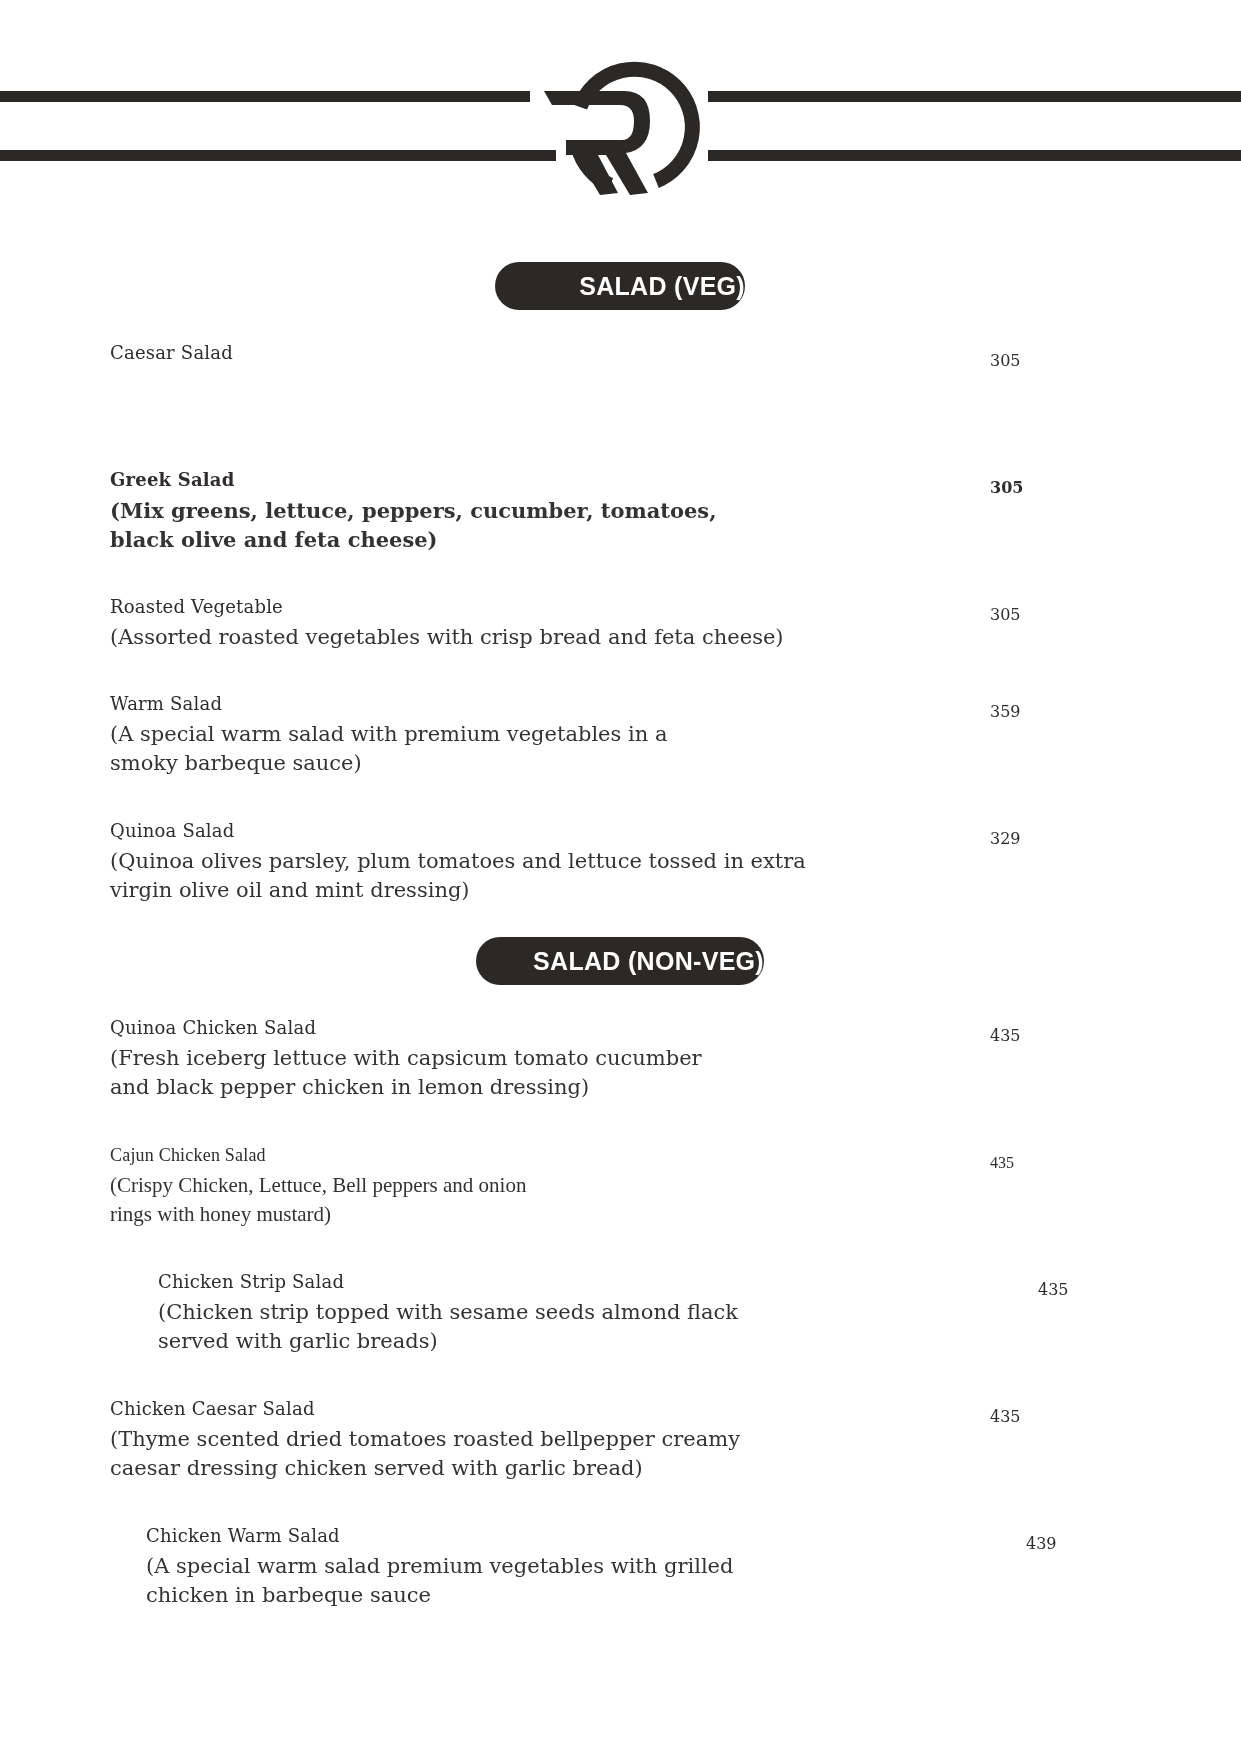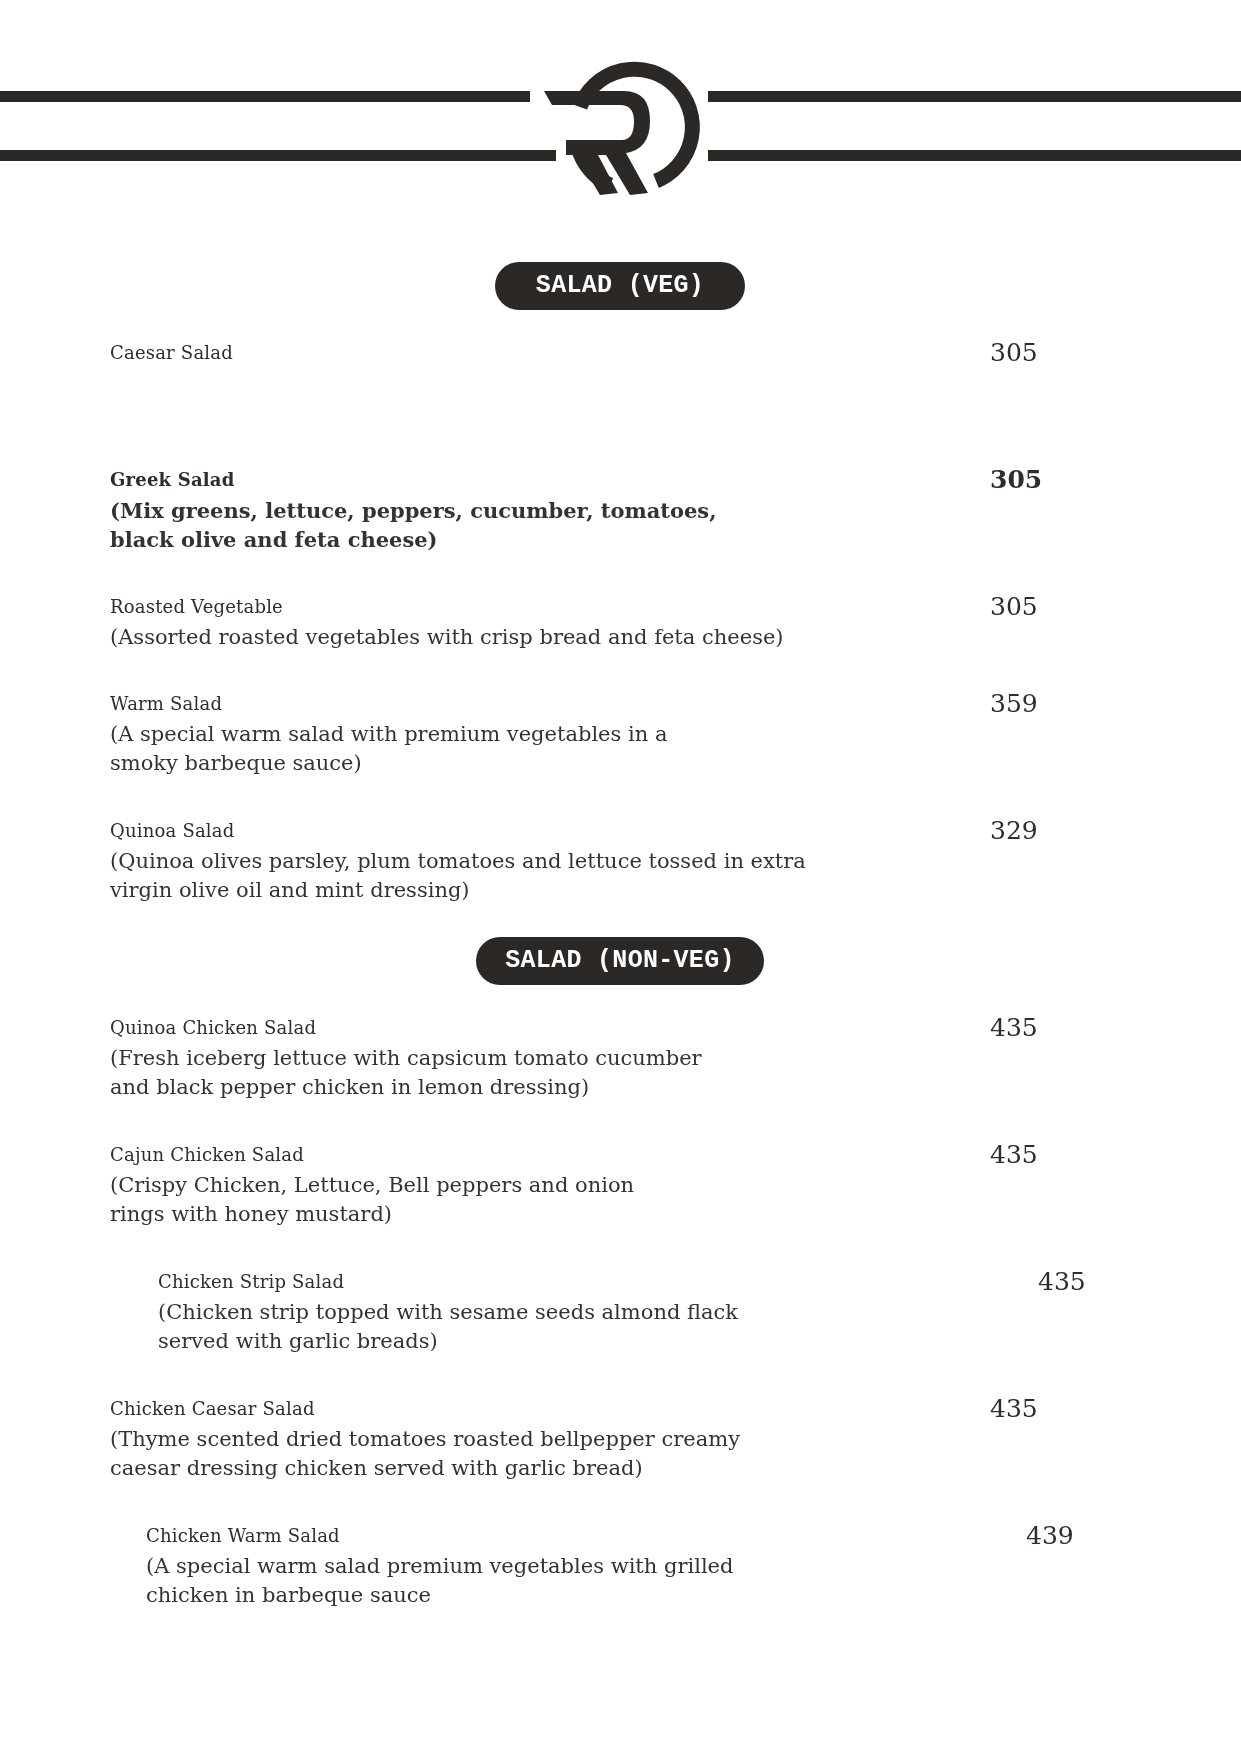--- a/index.html
+++ b/index.html
@@ -1,28 +1,28 @@
 <!DOCTYPE html>
 <html><head>
 <meta charset="utf-8">
 <style>
   html, body { margin: 0; padding: 0; background: #ffffff; }
   body { width: 1241px; height: 1754px; position: relative; overflow: hidden;
          font-family: "DejaVu Serif", "Liberation Serif", serif; color: #2f2c2b; }
   .hline { position: absolute; height: 11px; background: #2b2826; }
   .logo { position: absolute; left: 538px; top: 55px; width: 180px; height: 145px; }
   .pill { position: absolute; height: 48px; background: #2b2826; color: #ffffff;
-          border-radius: 24px; font-family: Liberation Mono, monospace;
-          font-weight: bold; font-size: 25px; line-height: 48px; text-align: center;
+          border-radius: 24px; font-family: Liberation Sans, sans-serif;
+          font-weight: bold; font-size: 25px; line-height: 48px; text-align: right;
           letter-spacing: 0.3px; }
   .item { position: absolute; left: 110px; width: 950px; }
   .item .name { font-size: 18px; line-height: 32px; letter-spacing: 0.2px; color: #2f2c2b; }
   .item .desc { font-size: 21px; line-height: 29px; color: #333; width: 720px; white-space: pre-line; }
-  .item .price { position: absolute; right: 0; top: 0; width: 70px; text-align: left;
-                 font-size: 25px; line-height: 32px; }
+  .item .price { position: absolute; right: 0; top: 8px; width: 70px; text-align: left;
+                 font-size: 16px; line-height: 32px; }
 </style>
 </head>
 <body>
 
 <div class="hline" style="left:0; top:91px; width:530px;"></div>
 <div class="hline" style="left:708px; top:91px; width:533px;"></div>
 <div class="hline" style="left:0; top:150px; width:556px;"></div>
 <div class="hline" style="left:708px; top:150px; width:533px;"></div>
 
 <div class="logo">
@@ -68,21 +68,21 @@
 </div>
 
 <div class="pill" style="left:476px; top:937px; width:288px;">SALAD (NON-VEG)</div>
 
 <div class="item" style="top:1012px;">
   <div class="name">Quinoa Chicken Salad</div>
   <div class="desc">(Fresh iceberg lettuce with capsicum tomato cucumber
 and black pepper chicken in lemon dressing)</div>
   <div class="price">435</div>
 </div>
-<div class="item" style="top:1139px;">
+<div class="item" style="top:1139px;font-family:Liberation Serif, serif;">
   <div class="name">Cajun Chicken Salad</div>
   <div class="desc">(Crispy Chicken, Lettuce, Bell peppers and onion
 rings with honey mustard)</div>
   <div class="price">435</div>
 </div>
 <div class="item" style="top:1266px;margin-left:48px;">
   <div class="name">Chicken Strip Salad</div>
   <div class="desc">(Chicken strip topped with sesame seeds almond flack
 served with garlic breads)</div>
   <div class="price">435</div>

